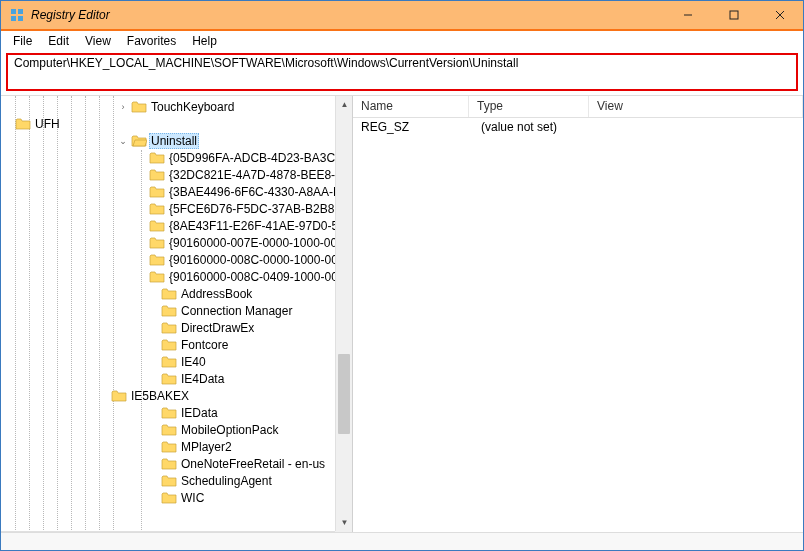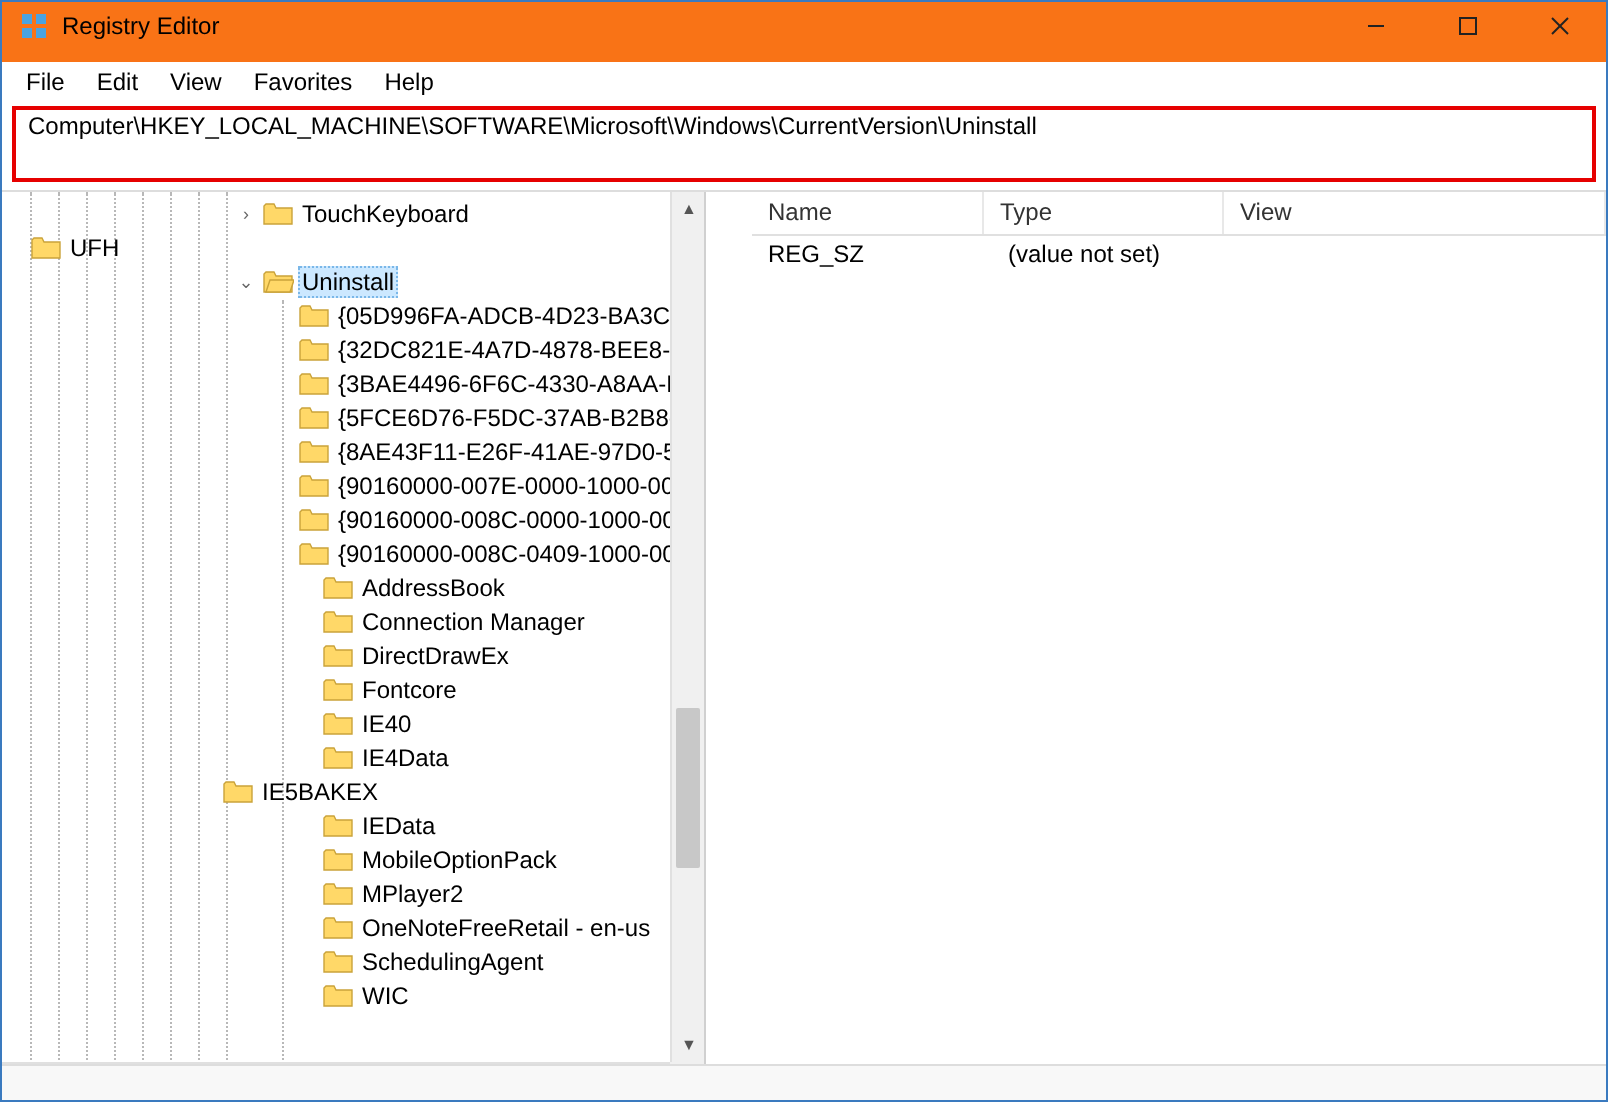--- a/index.html
+++ b/index.html
@@ -12,22 +12,23 @@
   width: 804px;
   height: 551px;
   border: 1px solid #3a7abf;
   overflow: hidden;
   position: relative;
 }
 .titlebar {
   height: 30px;
   display: flex;
   align-items: center;
-  background: #f97316;
-  border-bottom: 6px solid #f97316;
+  background: #fdba74;
+  border-bottom: 2px solid #f97316;
+  font-style: italic;
 }
 .titlebar .app-icon {
   width: 16px; height: 16px; margin: 0 6px 0 8px;
 }
 .titlebar .title { flex: 0 0 auto; font-size: 12px; }
 .titlebar .spacer { flex: 1; }
 .winbtn {
   width: 46px; height: 30px; display:flex; align-items:center; justify-content:center;
   font-size: 10px; color:#222;
 }
@@ -83,21 +84,21 @@
 }
 .folder {
   width:16px; height:14px; margin-right:4px; flex:none;
 }
 .folder svg { display:block;}
 .row .label { }
 .row.selected .label {
   background:#cce8ff; border:1px dotted #7ab7e8; padding:0 1px; margin-left:-2px;
 }
 .list-pane {
-  flex:1; overflow:hidden; background:#fff; position:relative;padding-left:23px;
+  flex:1; overflow:hidden; background:#fff; position:relative;
 }
 .list-header {
   display:flex; height:22px; border-bottom:1px solid #e0e0e0;
 }
 .list-header div {
   padding:3px 8px; border-right:1px solid #e8e8e8; color:#333;
 }
 .list-body { }
 .list-row {
   display:flex; height:18px; align-items:center;

